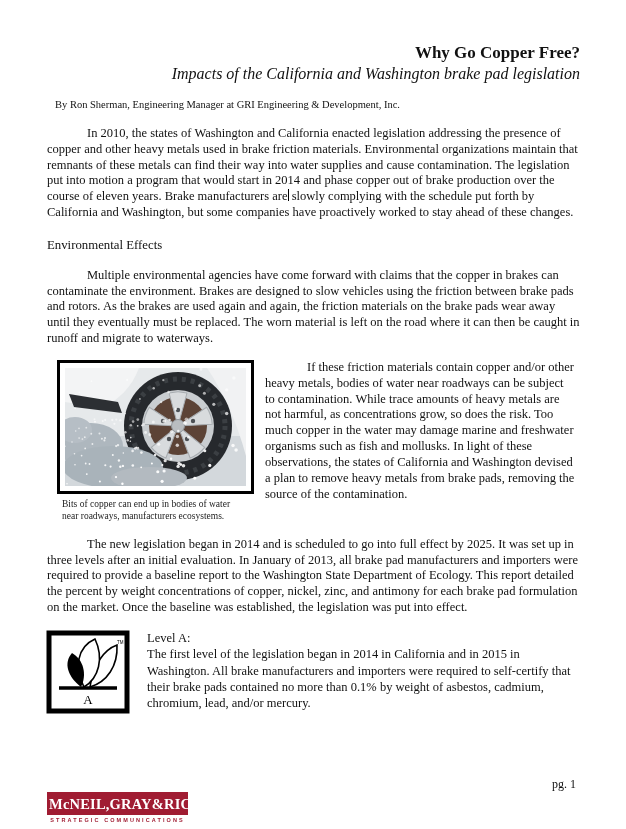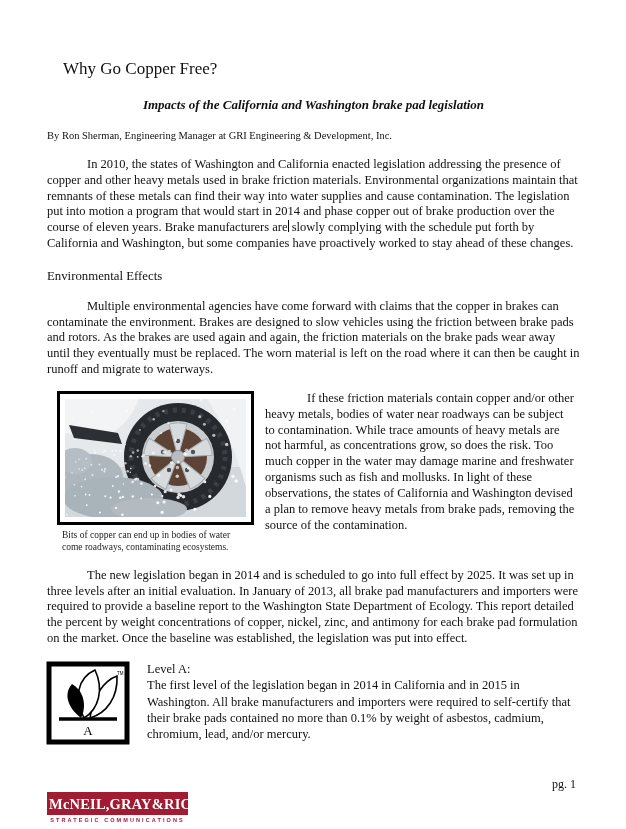--- a/index.html
+++ b/index.html
@@ -6,23 +6,23 @@
   .page{
     position:relative;
     width:626px;height:829px;
     background:#ffffff;
     font-family:"Liberation Serif","DejaVu Serif",serif;
     color:#111;
     box-sizing:border-box;
     padding:42px 46px 0 47px;
     overflow:hidden;
   }
-  .doc-title{margin:16px;text-align:left;font-size:17px;font-weight:normal;line-height:21px;}
-  .doc-subtitle{margin:1px 0 0;text-align:center;font-size:13px;font-weight:bold;font-style:italic;line-height:19px;}
-  .byline{margin:15px 0 0;font-size:10.5px;line-height:13px;}
+  .doc-title{margin:0;text-align:right;font-size:17px;font-weight:bold;line-height:21px;}
+  .doc-subtitle{margin:1px 0 0;text-align:right;font-size:16px;font-weight:normal;font-style:italic;line-height:19px;}
+  .byline{margin:15px 8px 0;font-size:10.5px;line-height:13px;}
   .para{margin:15px 0 0;font-size:12.5px;line-height:15.8px;text-indent:40px;}
   .heading{margin:16px 0 0;font-size:12.8px;font-weight:normal;line-height:16px;}
   .figure-row{display:flex;align-items:flex-start;margin-top:13px;}
   .figure-block{margin-left:10px;flex:none;width:197px;}
   .photo-frame{border:3px solid #000;padding:5px;background:#fff;width:181px;}
   .photo-frame svg{display:block;}
   .figure-caption{margin:4px 0 0 5px;font-size:9.5px;line-height:12px;width:182px;color:#222;}
   .wrap-para{flex:1;margin:0 4px 0 11px;font-size:12.5px;line-height:15.9px;text-indent:42px;}
   .level-row{display:flex;align-items:flex-start;margin-top:14px;}
   .level-icon{flex:none;margin-left:-1px;}
@@ -204,21 +204,21 @@
               <circle cx="30.0" cy="53.7" r="0.88" opacity="0.75"></circle>
               <circle cx="90.1" cy="87.1" r="1.25" opacity="0.88"></circle>
               <circle cx="161.7" cy="21.9" r="1.68" opacity="0.63"></circle>
               <circle cx="62.2" cy="11.9" r="1.08" opacity="0.60"></circle>
               <circle cx="103.6" cy="24.1" r="1.33" opacity="0.64"></circle>
               <circle cx="129.8" cy="110.3" r="1.49" opacity="0.97"></circle>
               <circle cx="171.1" cy="81.9" r="1.74" opacity="0.86"></circle>
             </g>
         </svg>
       </div>
-      <div class="figure-caption">Bits of copper can end up in bodies of water come roadways, contaminating ecosystems.</div>
+      <div class="figure-caption">Bits of copper can end up in bodies of water near roadways, manufacturers ecosystems.</div>
     </div>
     <p class="wrap-para">If these friction materials contain copper and/or other heavy metals, bodies of water near roadways can be subject to contamination. While trace amounts of heavy metals are not harmful, as concentrations grow, so does the risk. Too much copper in the water may damage marine and freshwater organisms such as fish and mollusks. In light of these observations, the states of California and Washington devised a plan to remove heavy metals from brake pads, removing the source of the contamination.</p>
   </div>
 
 
   <p class="para">The new legislation began in 2014 and is scheduled to go into full effect by 2025. It was set up in three levels after an initial evaluation. In January of 2013, all brake pad manufacturers and importers were required to provide a baseline report to the Washington State Department of Ecology. This report detailed the percent by weight concentrations of copper, nickel, zinc, and antimony for each brake pad formulation on the market. Once the baseline was established, the legislation was put into effect.</p>
 
   <div class="level-row">
     <div class="level-icon">
       <svg viewBox="0 0 84 84" width="84" height="84" xmlns="http://www.w3.org/2000/svg" aria-hidden="true">

